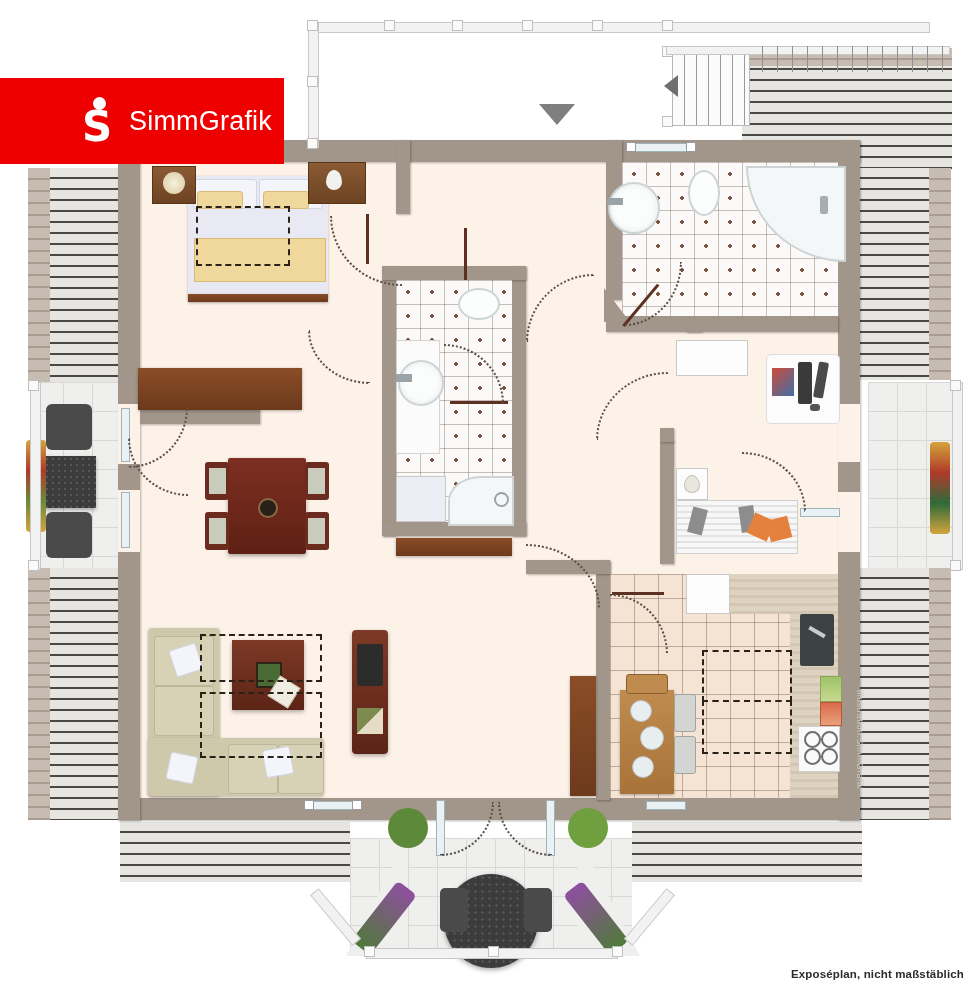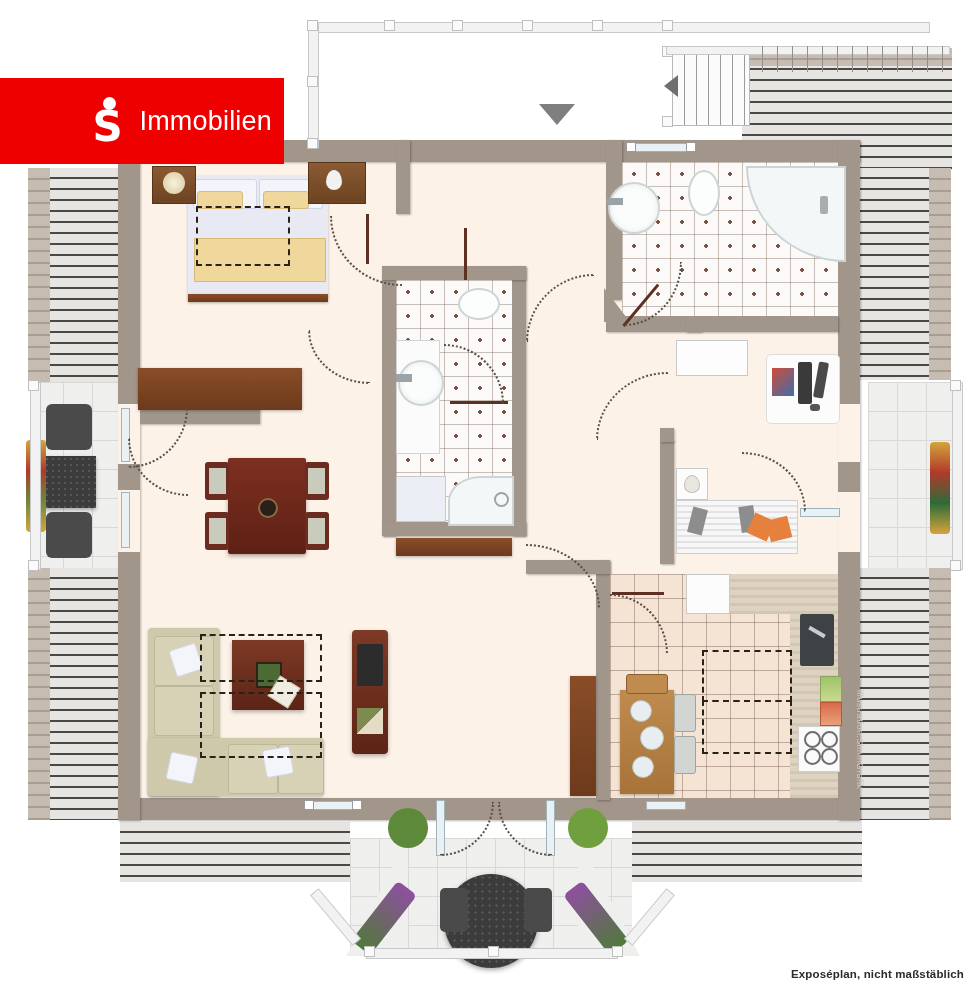--- a/index.html
+++ b/index.html
@@ -390,19 +390,19 @@
               border-radius:4px;"></div>
   <div class="railbar" style="left:952px;top:382px;width:9px;height:186px;"></div>
   <div class="post" style="left:950px;top:380px;"></div>
   <div class="post" style="left:950px;top:560px;"></div>
 
   <div id="logo">
     <div class="sglyph">
       <div class="dot"></div>
       <div class="sbody">S</div>
     </div>
-    <div class="lgtxt">Immobilien</div>
+    <div class="lgtxt">SimmGrafik</div>
   </div>
 
   <div id="caption">Exposéplan, nicht maßstäblich</div>
   <div id="watermark">illustration:SimmGrafik</div>
 
 </div>
 
 </body></html>

